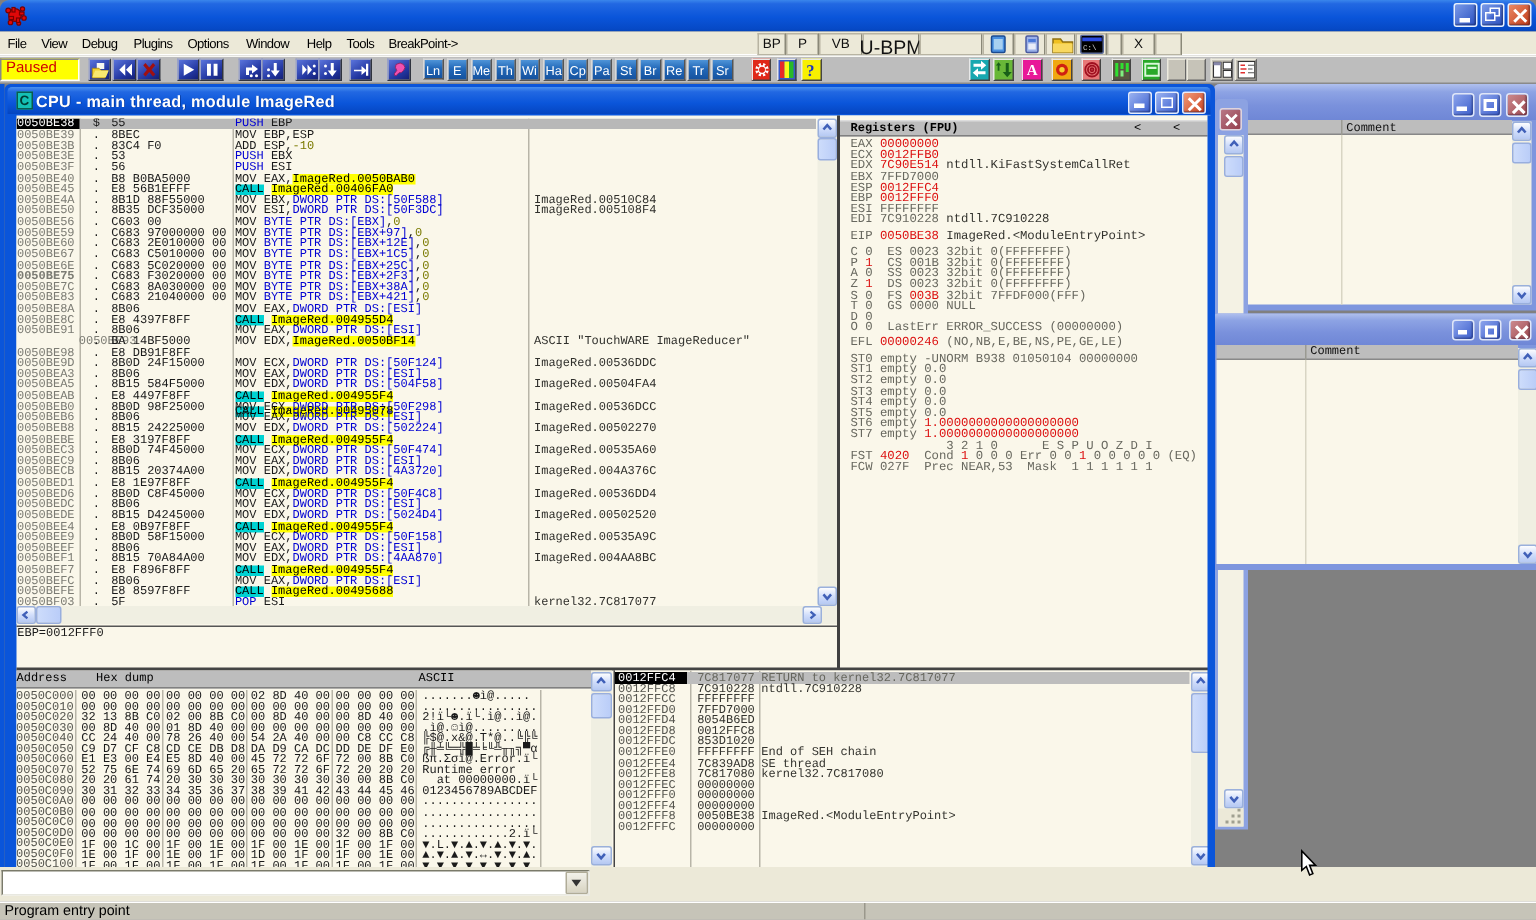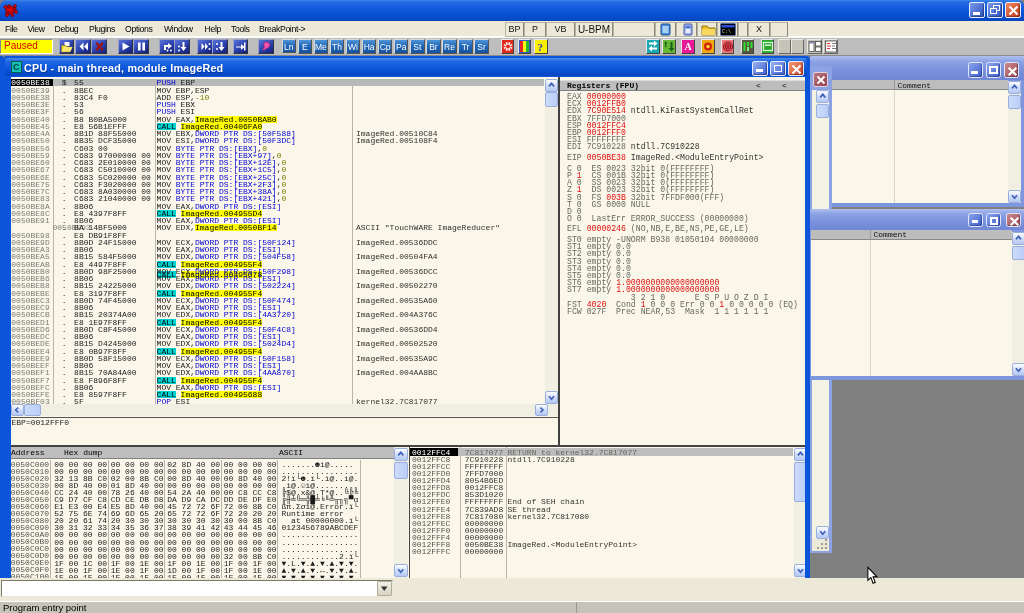--- a/index.html
+++ b/index.html
@@ -50,21 +50,21 @@
 <div class="a" style="left:505px;top:21.5px;width:19px;height:15px;border:1px solid #b8b4a2;border-right-color:#8a8878;background:#ece9d8;">
     <div class="a" style="left:50%;top:1.5px;transform:translateX(-50%);font-size:9px;color:#111;white-space:nowrap;">BP</div>
   </div>
 <div class="a" style="left:524px;top:21.5px;width:22px;height:15px;border:1px solid #b8b4a2;border-right-color:#8a8878;background:#ece9d8;">
     <div class="a" style="left:50%;top:1.5px;transform:translateX(-50%);font-size:9px;color:#111;white-space:nowrap;">P</div>
   </div>
 <div class="a" style="left:546px;top:21.5px;width:29px;height:15px;border:1px solid #b8b4a2;border-right-color:#8a8878;background:#ece9d8;">
     <div class="a" style="left:50%;top:1.5px;transform:translateX(-50%);font-size:9px;color:#111;white-space:nowrap;">VB</div>
   </div>
 <div class="a" style="left:575px;top:21.5px;width:38px;height:15px;border:1px solid #b8b4a2;border-right-color:#8a8878;background:#ece9d8;">
-    <div class="a" style="left:50%;top:1.5px;transform:translateX(-50%);font-size:10px;color:#111;white-space:nowrap;text-align:center;">U-BPM</div>
+    <div class="a" style="left:50%;top:1.5px;transform:translateX(-50%);font-size:13px;color:#111;white-space:nowrap;text-align:center;">U-BPM</div>
   </div>
 <div class="a" style="left:613px;top:21.5px;width:42px;height:15px;border:1px solid #b8b4a2;border-right-color:#8a8878;background:#ece9d8;"></div>
 <div class="a" style="left:655px;top:21.5px;width:21px;height:15px;border:1px solid #b8b4a2;border-right-color:#8a8878;background:#ece9d8;"></div>
 <div class="a" style="left:676px;top:21.5px;width:21px;height:15px;border:1px solid #b8b4a2;border-right-color:#8a8878;background:#ece9d8;"></div>
 <div class="a" style="left:697px;top:21.5px;width:20px;height:15px;border:1px solid #b8b4a2;border-right-color:#8a8878;background:#ece9d8;"></div>
 <div class="a" style="left:717px;top:21.5px;width:21px;height:15px;border:1px solid #b8b4a2;border-right-color:#8a8878;background:#ece9d8;"></div>
 <div class="a" style="left:738px;top:21.5px;width:10px;height:15px;border:1px solid #b8b4a2;border-right-color:#8a8878;background:#ece9d8;"></div>
 <div class="a" style="left:748px;top:21.5px;width:22px;height:15px;border:1px solid #b8b4a2;border-right-color:#8a8878;background:#ece9d8;">
     <div class="a" style="left:50%;top:1.5px;transform:translateX(-50%);font-size:9px;color:#111;white-space:nowrap;">X</div>
   </div>
@@ -418,21 +418,21 @@
     <div class="a mono" style="left:63.599999999999994px;top:80.45000000000002px;color:#1a1a1a;">C683 2E010000 00</div>
     <div class="a mono" style="left:146.1px;top:80.45000000000002px;color:#1a1a1a;">MOV <span class="blue">BYTE PTR DS:[EBX+12E]</span>,<span class="olv">0</span></div>
     <div class="a mono" style="left:0.8px;top:87.70000000000002px;color:#7c7c74;">0050BE67</div>
     <div class="a mono" style="left:51.3px;top:87.70000000000002px;color:#1a1a1a;">.</div>
     <div class="a mono" style="left:63.599999999999994px;top:87.70000000000002px;color:#1a1a1a;">C683 C5010000 00</div>
     <div class="a mono" style="left:146.1px;top:87.70000000000002px;color:#1a1a1a;">MOV <span class="blue">BYTE PTR DS:[EBX+1C5]</span>,<span class="olv">0</span></div>
     <div class="a mono" style="left:0.8px;top:94.95000000000002px;color:#7c7c74;">0050BE6E</div>
     <div class="a mono" style="left:51.3px;top:94.95000000000002px;color:#1a1a1a;">.</div>
     <div class="a mono" style="left:63.599999999999994px;top:94.95000000000002px;color:#1a1a1a;">C683 5C020000 00</div>
     <div class="a mono" style="left:146.1px;top:94.95000000000002px;color:#1a1a1a;">MOV <span class="blue">BYTE PTR DS:[EBX+25C]</span>,<span class="olv">0</span></div>
-    <div class="a mono" style="left:0.8px;top:102.20000000000002px;color:#7c7c74;">0050BE75</div>
+    <div class="a mono" style="left:0.8px;top:102.20000000000002px;color:#7c7c74;font-weight:bold;">0050BE75</div>
     <div class="a mono" style="left:51.3px;top:102.20000000000002px;color:#1a1a1a;">.</div>
     <div class="a mono" style="left:63.599999999999994px;top:102.20000000000002px;color:#1a1a1a;">C683 F3020000 00</div>
     <div class="a mono" style="left:146.1px;top:102.20000000000002px;color:#1a1a1a;">MOV <span class="blue">BYTE PTR DS:[EBX+2F3]</span>,<span class="olv">0</span></div>
     <div class="a mono" style="left:0.8px;top:109.45000000000002px;color:#7c7c74;">0050BE7C</div>
     <div class="a mono" style="left:51.3px;top:109.45000000000002px;color:#1a1a1a;">.</div>
     <div class="a mono" style="left:63.599999999999994px;top:109.45000000000002px;color:#1a1a1a;">C683 8A030000 00</div>
     <div class="a mono" style="left:146.1px;top:109.45000000000002px;color:#1a1a1a;">MOV <span class="blue">BYTE PTR DS:[EBX+38A]</span>,<span class="olv">0</span></div>
     <div class="a mono" style="left:0.8px;top:116.70000000000002px;color:#7c7c74;">0050BE83</div>
     <div class="a mono" style="left:51.3px;top:116.70000000000002px;color:#1a1a1a;">.</div>
     <div class="a mono" style="left:63.599999999999994px;top:116.70000000000002px;color:#1a1a1a;">C683 21040000 00</div>

